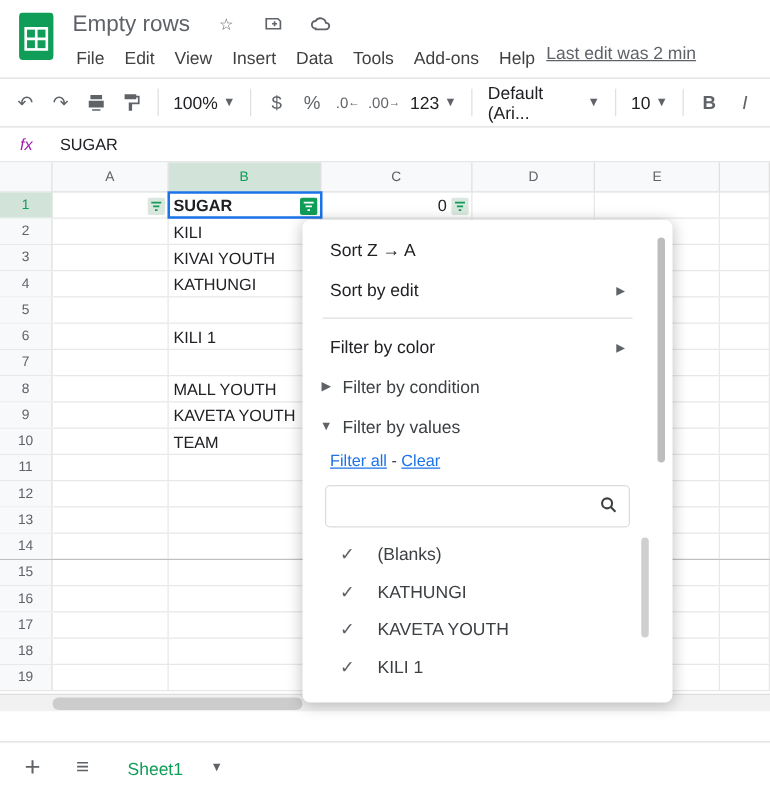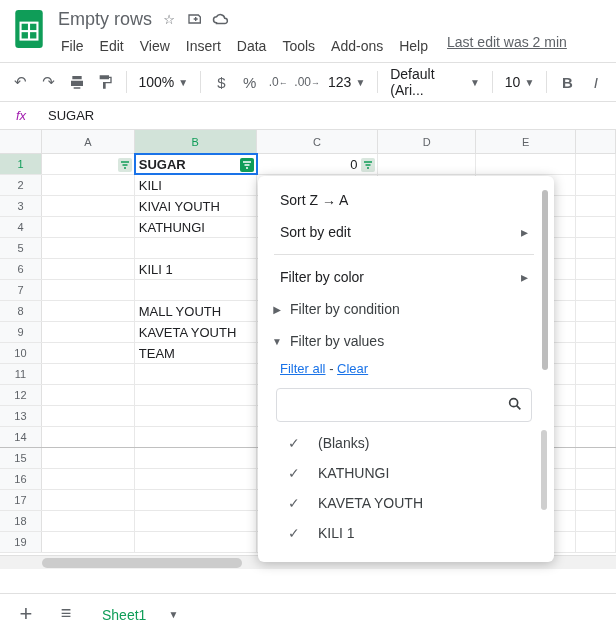--- a/index.html
+++ b/index.html
@@ -3,26 +3,26 @@
 <meta charset="utf-8">
 <style>
   * { box-sizing: border-box; margin: 0; padding: 0; }
   body { font-family: Arial, sans-serif; font-size: 13px; color: #202124; background: #fff; overflow: hidden; width: 616px; height: 633px; position: relative; }
   
   
   .title-area { display: flex; align-items: flex-start; padding: 6px 8px 0 8px; }
   .sheets-logo { width: 30px; height: 38px; margin: 4px 8px 0 6px; }
   .sheets-logo svg { width: 100%; height: 100%; }
   .title-block { flex: 1; }
-  .title-line { display: flex; align-items: center; height: 26px; gap: 8px; text-align: center; }
+  .title-line { display: flex; align-items: center; height: 26px; gap: 20px; text-align: center; }
   .doc-title { font-size: 18px; color: #5f6368; padding-left: 6px; }
   .title-icon { color: #5f6368; width: 18px; display:inline-flex; justify-content:center; }
   .menus { display: flex; gap: 2px; padding: 2px 0 4px 2px; }
   .menu-item { padding: 4px 7px; font-size: 14px; color: #404040; border-radius: 3px; cursor: pointer; }
-  .last-edit { color: #5f6368; text-decoration: underline; font-size: 14px; margin-left: 10px; cursor:pointer; }
+  .last-edit { color: #5f6368; text-decoration: underline; font-size: 14px; margin-left: 0; cursor:pointer; }
   
   
   .toolbar { display: flex; align-items: center; border-top: 1px solid #e0e0e0; border-bottom: 1px solid #e0e0e0; padding: 4px 8px; height: 40px; gap: 4px; }
   .tb-btn { width: 26px; height: 26px; display:flex; align-items:center; justify-content:center; color:#5f6368; cursor:pointer; font-size:15px; }
   .tb-sep { width:1px; height:22px; background:#e0e0e0; margin:0 4px; }
   .tb-dd { display:flex; align-items:center; gap:4px; padding:0 4px; font-size:14px; color:#202124; cursor:pointer; }
   .tb-dd .caret { font-size:10px; color:#5f6368; }
   
   
   .formula-bar { display:flex; align-items:center; height:28px; border-bottom:1px solid #e0e0e0; }
@@ -52,21 +52,21 @@
   
   
   .tabbar { display:flex; align-items:center; height:40px; border-top:1px solid #e0e0e0; padding-left:8px; gap:4px; position:absolute; bottom:0; left:0; right:0; background:#fff; }
   .tabbar .tb-btn { width:36px; height:36px; }
   .sheet-tab { display:flex; align-items:center; gap:22px; padding:0 14px; height:36px; border-top:2px solid transparent; font-size:14px; color:#0f9d58; cursor:pointer; border-radius:0; position:relative; }
   .sheet-tab::before { content:''; position:absolute; left:0; right:0; bottom:34px; height:2px; }
   .sheet-tab.active { color:#0f9d58; font-weight:500; }
   .sheet-tab .caret { font-size:10px; color:#5f6368; }
   
   
-  .filter-dd { position:absolute; left:258px; top:176px; width:296px; background:#fff; border-radius:6px; box-shadow:0 2px 12px rgba(0,0,0,0.25); z-index:100; padding:8px 4px 14px 0; }
+  .filter-dd { position:absolute; left:242px; top:176px; width:296px; background:#fff; border-radius:6px; box-shadow:0 2px 12px rgba(0,0,0,0.25); z-index:100; padding:8px 16px 14px 0; }
   .dd-item { display:flex; align-items:center; justify-content:space-between; padding:8px 22px; font-size:14px; color:#202124; cursor:pointer; }
   .dd-item .right { display:flex; align-items:center; gap:6px; color:#5f6368; }
   .dd-sep { height:1px; background:#e0e0e0; margin:6px 16px; }
   .dd-expander { display:flex; align-items:center; gap:8px; padding:8px 22px 8px 14px; font-size:14px; color:#3c4043; cursor:pointer; }
   .dd-expander .tri { font-size:10px; color:#5f6368; width:10px; text-align:center; }
   .links-row { padding:4px 22px 10px 22px; font-size:13px; }
   .links-row a { color:#1a73e8; text-decoration:underline; cursor:pointer; }
   .links-row span { color:#3c4043; }
   .search-row { margin:2px 18px 4px 18px; border:1px solid #dadce0; border-radius:4px; height:34px; display:flex; align-items:center; padding:0 8px; }
   .search-row input { border:none; outline:none; flex:1; font-size:14px; }

